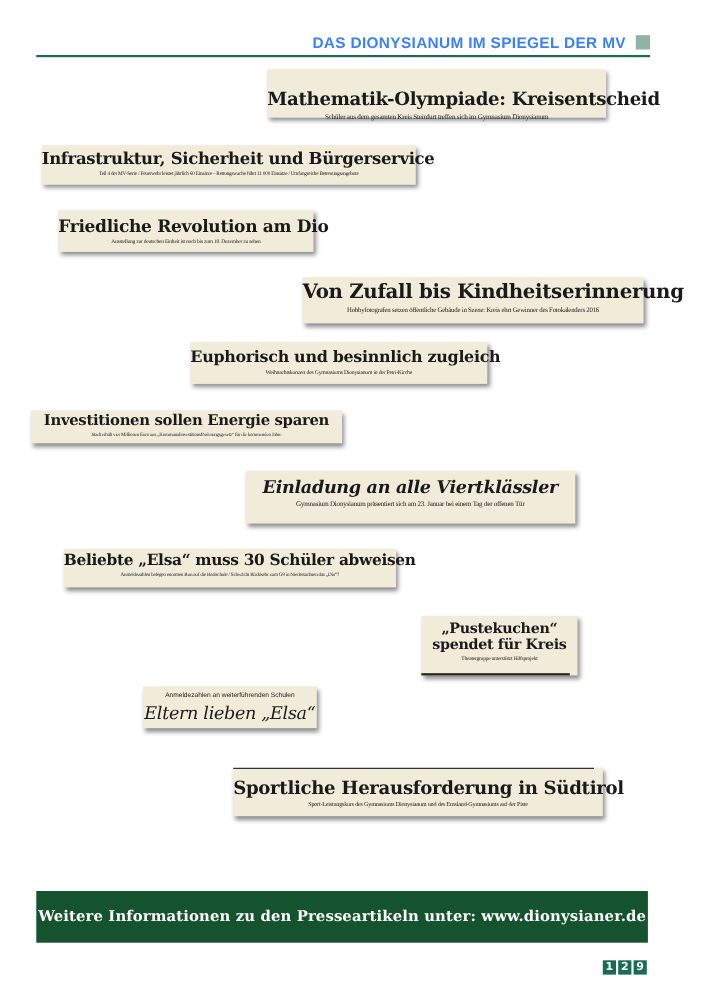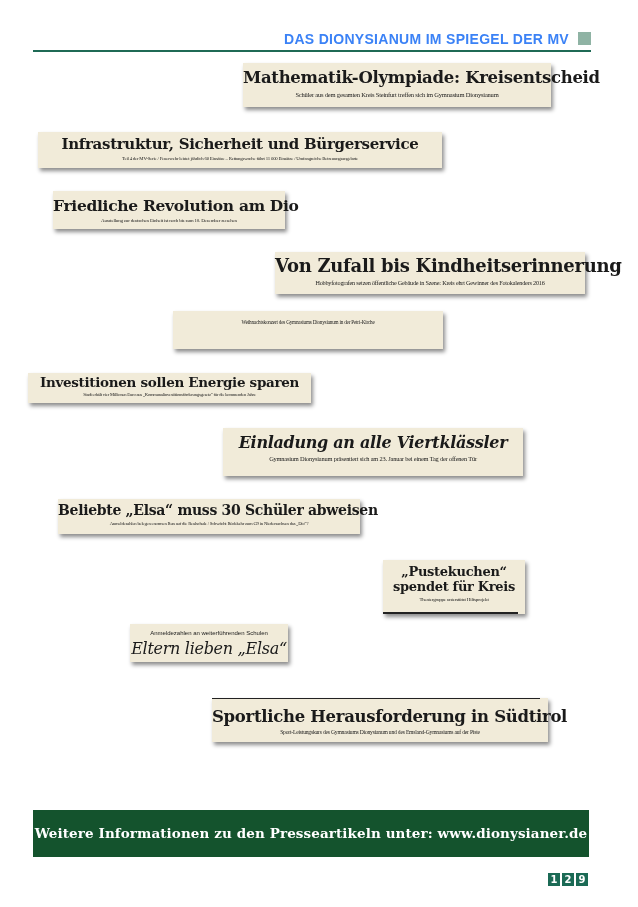--- a/index.html
+++ b/index.html
@@ -55,41 +55,42 @@
   }
 </style>
 </head>
 <body>
 
 <div class="header">
   <span class="header-title">DAS DIONYSIANUM IM SPIEGEL DER MV</span>
   <span class="header-square"></span>
 </div>
 
-<div class="clip" style="left:243px; top:63px; width:308px; height:44px; padding-top:5px;">
+<div class="clip" style="left:243px; top:63px; width:308px; height:44px; padding-top:17px;">
   <div class="h" style="font-size:16.5px;">Mathematik-Olympiade: Kreisentscheid</div>
   <div class="s" style="font-size:6.5px; margin-top:4px;">Schüler aus dem gesamten Kreis Steinfurt treffen sich im Gymnasium Dionysianum</div>
 </div>
 
-<div class="clip" style="left:38px; top:132px; width:404px; height:36px; padding-top:3px;">
+<div class="clip" style="left:38px; top:132px; width:340px; height:36px; padding-top:3px;">
   <div class="h" style="font-size:15px;">Infrastruktur, Sicherheit und Bürgerservice</div>
   <div class="s" style="font-size:4.8px; margin-top:3px;">Teil 4 der MV-Serie / Feuerwehr leistet jährlich 60 Einsätze – Rettungswache führt 11 000 Einsätze / Umfangreiche Betreuungsangebote</div>
 </div>
 
 <div class="clip" style="left:53px; top:191px; width:232px; height:38px; padding-top:5px;">
   <div class="h" style="font-size:15.5px;">Friedliche Revolution am Dio</div>
   <div class="s" style="font-size:5px; margin-top:3px;">Ausstellung zur deutschen Einheit ist noch bis zum 10. Dezember zu sehen</div>
 </div>
 
 <div class="clip" style="left:275px; top:252px; width:310px; height:42px; padding-top:3px;">
   <div class="h" style="font-size:18px;">Von Zufall bis Kindheitserinnerung</div>
   <div class="s" style="font-size:6.2px; margin-top:3px;">Hobbyfotografen setzen öffentliche Gebäude in Szene: Kreis ehrt Gewinner des Fotokalenders 2016</div>
 </div>
 
 <div class="clip" style="left:173px; top:311px; width:270px; height:38px; padding-top:5px;">
+  <div class="h" style="font-size:14.5px;">Euphorisch und besinnlich zugleich</div>
   <div class="s" style="font-size:5.2px; margin-top:3px;">Weihnachtskonzert des Gymnasiums Dionysianum in der Petri-Kirche</div>
 </div>
 
 <div class="clip" style="left:28px; top:373px; width:283px; height:30px; padding-top:1px;">
   <div class="h" style="font-size:13.5px;">Investitionen sollen Energie sparen</div>
   <div class="s" style="font-size:4.6px; margin-top:2px;">Stadt erhält vier Millionen Euro aus „Kommunalinvestitionsförderungsgesetz“ für die kommenden Jahre</div>
 </div>
 
 <div class="clip" style="left:223px; top:428px; width:300px; height:48px; padding-top:5px;">
   <div class="h" style="font-size:16px;font-style:italic;">Einladung an alle Viertklässler</div>

